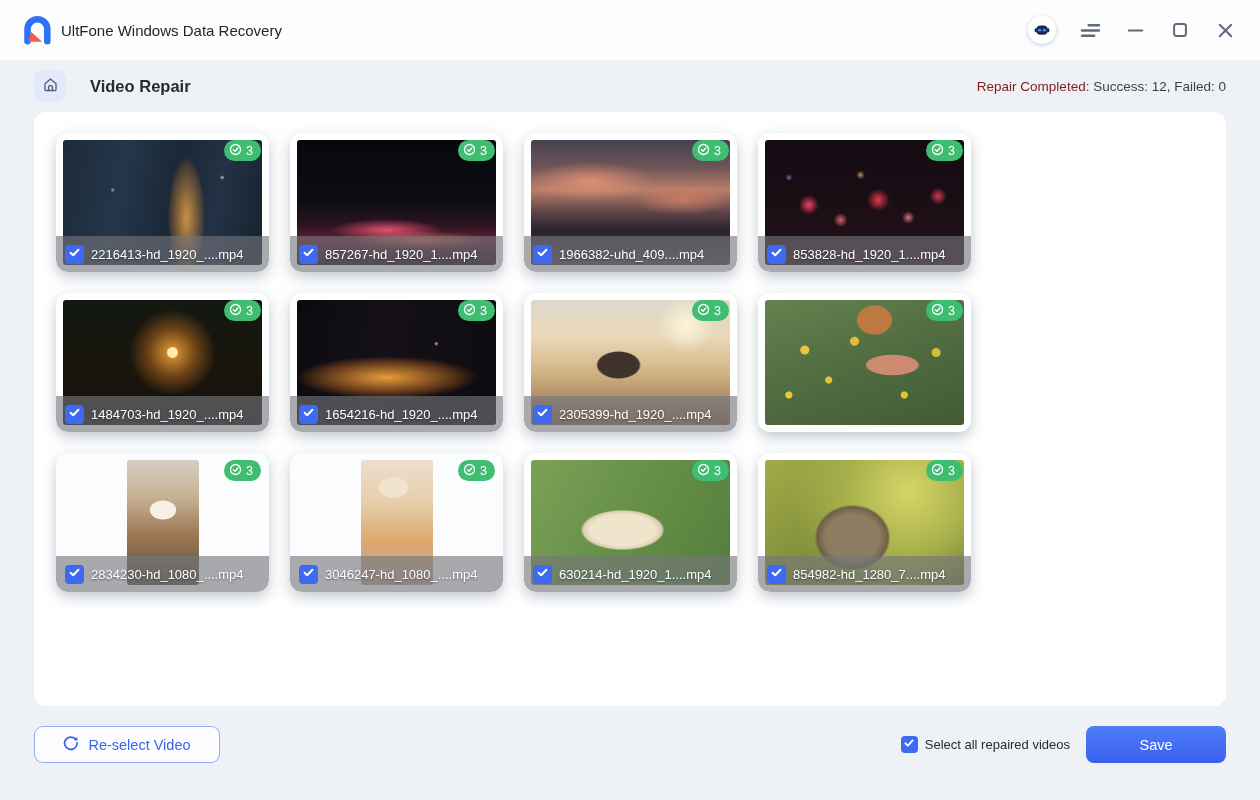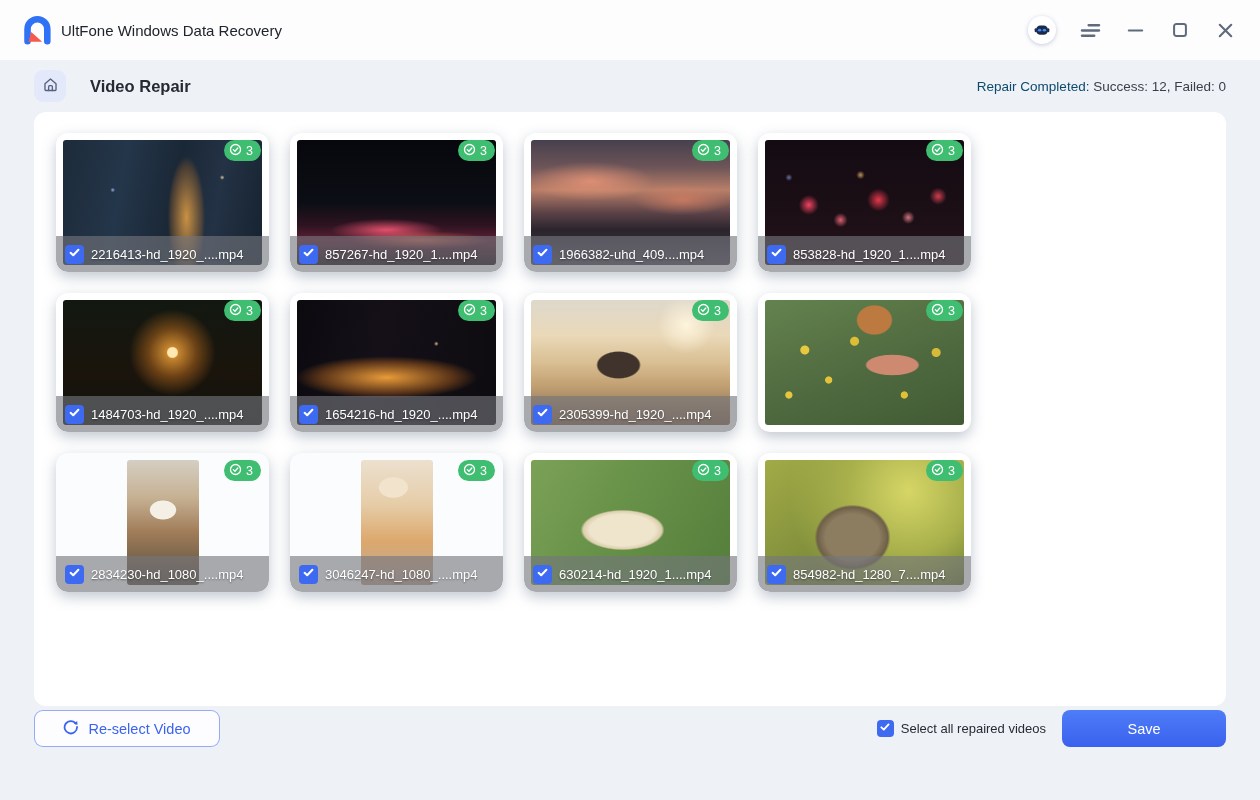--- a/index.html
+++ b/index.html
@@ -23,21 +23,21 @@
   .wc-btn { width:22px; height:22px; display:flex; align-items:center; justify-content:center; cursor:pointer; }
   .robot-wrap { width:28px; height:28px; border-radius:50%; background:#fff;
     box-shadow:0 1px 4px rgba(90,110,150,.35); display:flex; align-items:center; justify-content:center; }
 
   
   .pagehead { height:52px; display:flex; align-items:center; padding:0 34px; }
   .home-btn { width:32px; height:32px; border-radius:9px; background:#e3e9fa; border:none;
     display:flex; align-items:center; justify-content:center; cursor:pointer; }
   .page-title { font-size:16.5px; font-weight:bold; color:#262a33; margin-left:24px; }
   .status { margin-left:auto; font-size:13.5px; }
-  .status .lbl { color:#0c4a6e; }
+  .status .lbl { color:#7f1d1d; }
   .status .val { color:#3a3f4a; }
 
   
   .panel { position:absolute; left:34px; top:112px; width:1192px; height:594px;
     background:var(--panel-bg,#ffffff); border-radius:12px; }
   .grid { display:flex; flex-wrap:wrap; gap:21px; padding:21px 22px; }
 
   .card { position:relative; width:213px; height:139px; border-radius:12px;
     background:#fff; box-shadow:0 5px 14px rgba(120,132,152,.45); overflow:hidden; cursor:pointer; }
   .photo { position:absolute; left:7px; right:7px; top:7px; bottom:7px; border-radius:3px; }
@@ -50,29 +50,29 @@
 
   .bar { position:absolute; left:0; right:0; bottom:0; height:36px; z-index:2;
     background:rgba(116,118,124,.62); display:flex; align-items:center; gap:7px; padding-left:9px;
     border-radius:0 0 12px 12px; }
   .cb { width:19px; height:19px; border-radius:4px; background:var(--accent,#3e6af2);
     display:flex; align-items:center; justify-content:center; flex:0 0 auto; cursor:pointer; }
   .cb-sm { width:17px; height:17px; border-radius:4px; }
   .fname { font-size:13px; color:#fff; white-space:nowrap; text-shadow:0 1px 2px rgba(0,0,0,.45); }
 
   
-  .footer { position:absolute; left:34px; right:34px; top:710px; height:37px;
+  .footer { position:absolute; left:34px; right:34px; top:726px; height:37px;
     display:flex; align-items:flex-start; }
   .reselect-btn { width:186px; height:37px; border-radius:9px; background:#fdfdff;
     border:1px solid rgba(62,106,242,.55); color:#3a63ef; font-size:14.5px;
     font-family:"Liberation Sans",sans-serif;
     display:flex; align-items:center; justify-content:center; gap:9px; cursor:pointer; }
   .footer-right { margin-left:auto; display:flex; align-items:center; gap:16px; }
   .selectall { display:flex; align-items:center; gap:7px; cursor:pointer; font-size:13px; color:#262b34; }
-  .save-btn { width:164px; height:37px; border:none; border-radius:8px;
+  .save-btn { width:140px; height:37px; border:none; border-radius:8px;
     background:linear-gradient(180deg,#4e7df7,#3a61ee); color:#fff; font-size:14.5px;
     font-family:"Liberation Sans",sans-serif; cursor:pointer; }
 
   
   .t1{background:
     radial-gradient(ellipse 26px 85px at 62% 62%, rgba(245,170,70,.8), rgba(200,120,40,.25) 60%, transparent 72%),
     radial-gradient(circle 3px at 25% 40%, rgba(170,200,255,.8), transparent 80%),
     radial-gradient(circle 3px at 80% 30%, rgba(255,230,170,.8), transparent 80%),
     linear-gradient(100deg,#1d2b3a 0%,#24364a 30%,#1a2736 55%,#233245 75%,#16222f 100%);}
   .t2{background:

